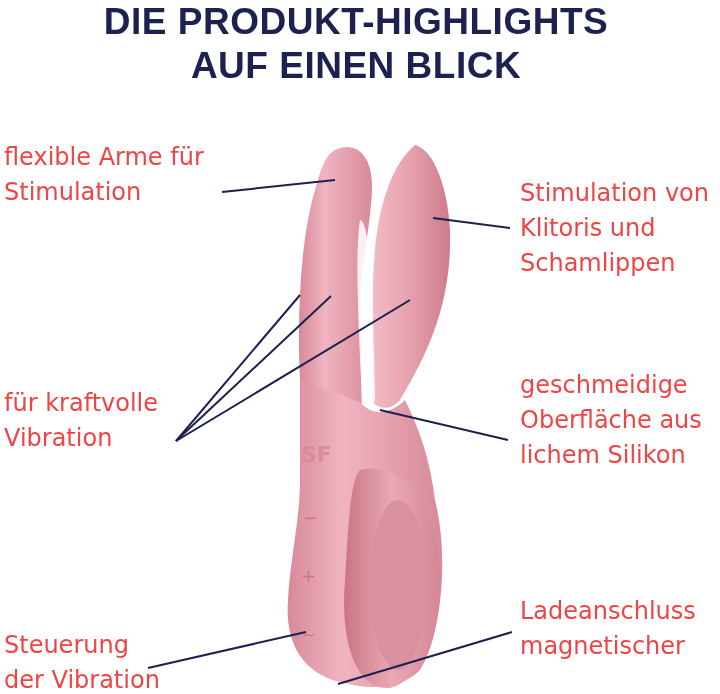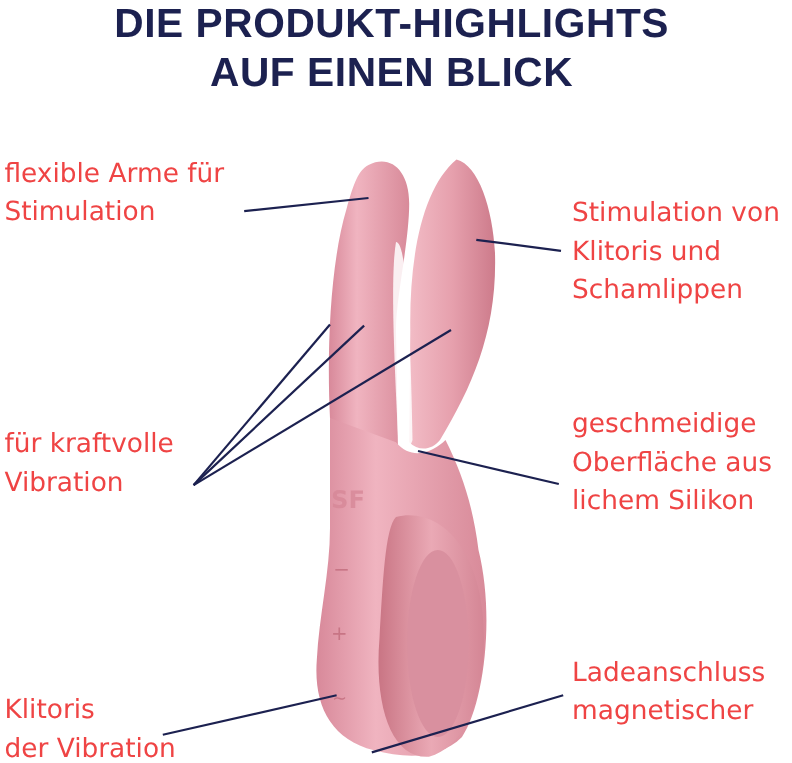--- a/index.html
+++ b/index.html
@@ -79,20 +79,20 @@
   <div>Vibration</div>
 </div>
 
 <div class="label" style="left:520px;top:368px;">
   <div>geschmeidige</div>
   <div>Oberfläche aus</div>
   <div>lichem Silikon</div>
 </div>
 
 <div class="label" style="left:4px;top:628px;">
-  <div>Klitoris</div>
+  <div>Steuerung</div>
   <div>der Vibration</div>
 </div>
 
 <div class="label" style="left:520px;top:594px;">
   <div>Ladeanschluss</div>
   <div>magnetischer</div>
 </div>
 
 </body></html>

